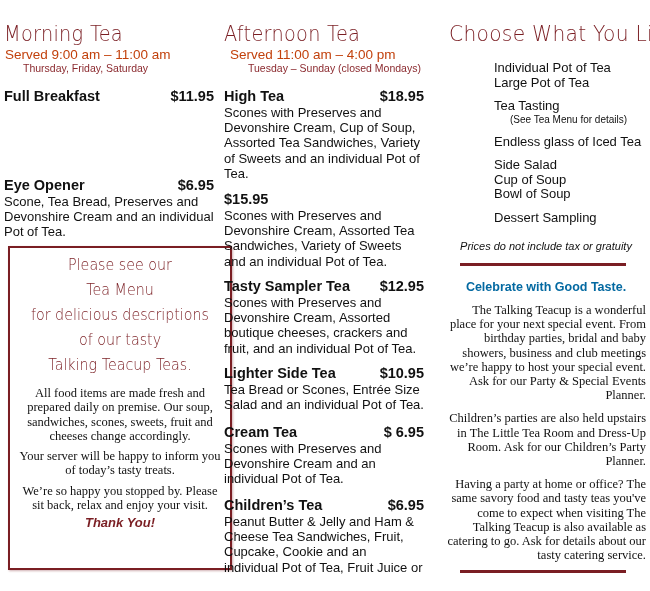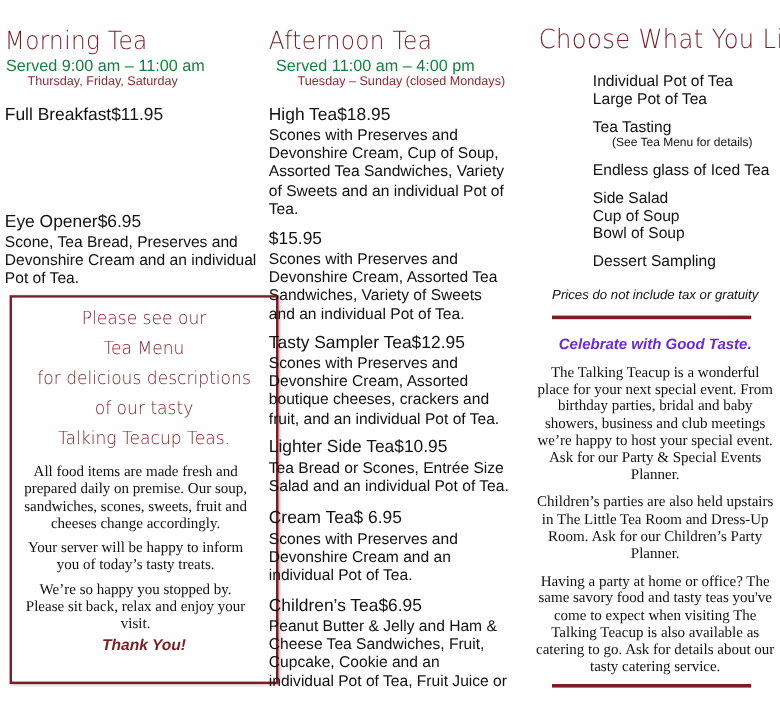--- a/index.html
+++ b/index.html
@@ -16,36 +16,36 @@
       font-weight: 300;
       color: #7a1e23;
       font-size: 21px;
       letter-spacing: 0.3px;
       line-height: 24px;
       transform: scaleX(0.92);
       transform-origin: left center;
       white-space: nowrap;
     }
     .served {
-      color: #15803d;
+      color: #c2410c;
       font-size: 13.5px;
       line-height: 15px;
       margin-left: 1px;
     }
     .served-days {
       color: #8b2a2f;
       font-size: 10.5px;
       line-height: 12px;
       margin-left: 19px;
     }
 
     .item { position: absolute; left: 0; right: 0; }
     .item-head {
-      display: flex; 
-      font-weight: normal; font-size: 14.5px; line-height: 17px;
+      display: flex; justify-content: space-between;
+      font-weight: bold; font-size: 14.5px; line-height: 17px;
     }
     .item-desc {
       font-size: 13px; line-height: 15.2px; color: #111;
     }
 
     .box {
       position: absolute; left: 8px; top: 246px; width: 224px; height: 324px;
       border: 2px solid #7a1e23;
       box-shadow: 1px 1px 2px rgba(120,30,35,0.35);
       text-align: center;
@@ -57,21 +57,21 @@
       font-size: 15px;
       line-height: 25px;
       margin-top: 5px;
       transform: scaleX(0.95);
     }
     .box-p {
       font-family: "Liberation Serif", serif;
       font-size: 12.5px;
       line-height: 14.3px;
       color: #111;
-      margin: 6px 20px 0 6px;
+      margin: 6px 6px 0 6px;
     }
     .thanks {
       font-family: "Liberation Sans", sans-serif;
       font-weight: bold; font-style: italic;
       color: #7a1e23; font-size: 13px;
       margin-top: 3px;
     }
 
     .price-list { position: absolute; left: 20px; width: 192px; top: 61px; margin-left: 28px; }
     .pl-row { display: flex; justify-content: space-between; font-size: 13px; line-height: 14.5px; }
@@ -80,25 +80,25 @@
 
     .disclaimer {
       position: absolute; top: 240px; left: 0; width: 200px; text-align: center;
       font-style: italic; font-size: 11px; color: #111;
     }
     .rule {
       position: absolute; left: 14px; width: 166px; height: 3px; background: #7a1e23;
     }
     .celebrate {
       position: absolute; top: 280px; left: 0; width: 200px; text-align: center;
-      font-weight: bold; color: #6d28d9; font-size: 12.5px; font-style: italic;
+      font-weight: bold; color: #0369a1; font-size: 12.5px;
     }
     .right-p {
       font-family: "Liberation Serif", serif;
-      font-size: 12.5px; line-height: 14.2px; text-align: center; color: #111;
+      font-size: 12.5px; line-height: 14.2px; text-align: right; color: #111;
     }
 
     .watermark {
       position: absolute; left: 335px; top: 190px; width: 110px; height: 60px;
       color: #ececec; font-size: 38px; font-weight: bold; pointer-events: none;
     }
   </style>
 </head>
 <body>
 

